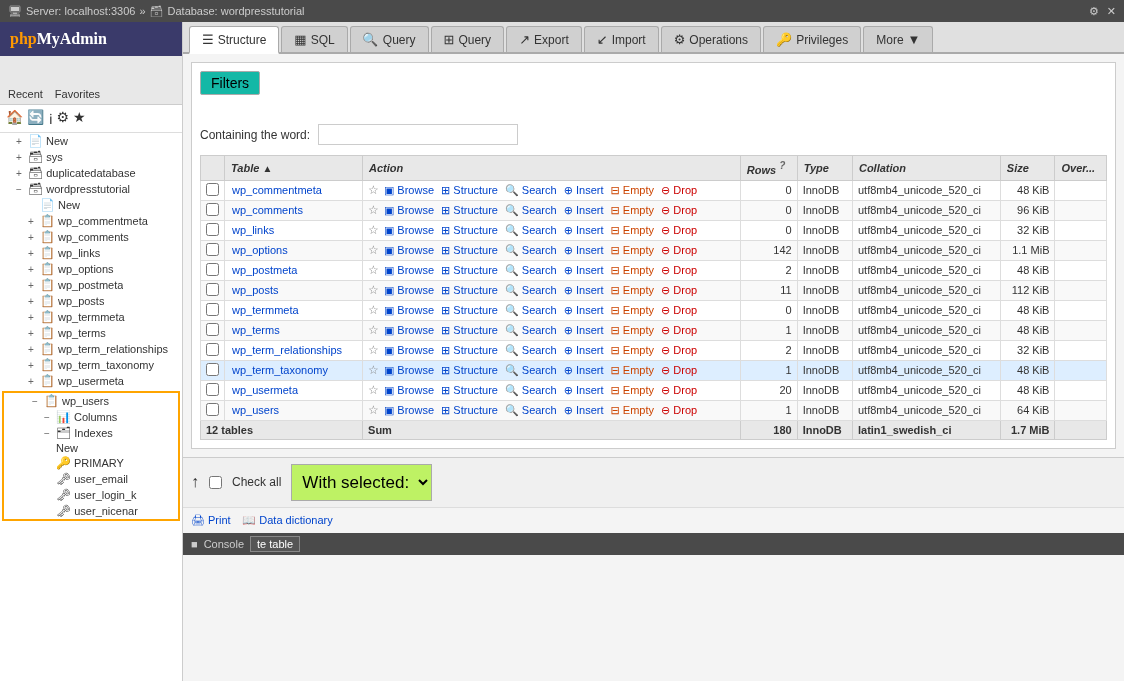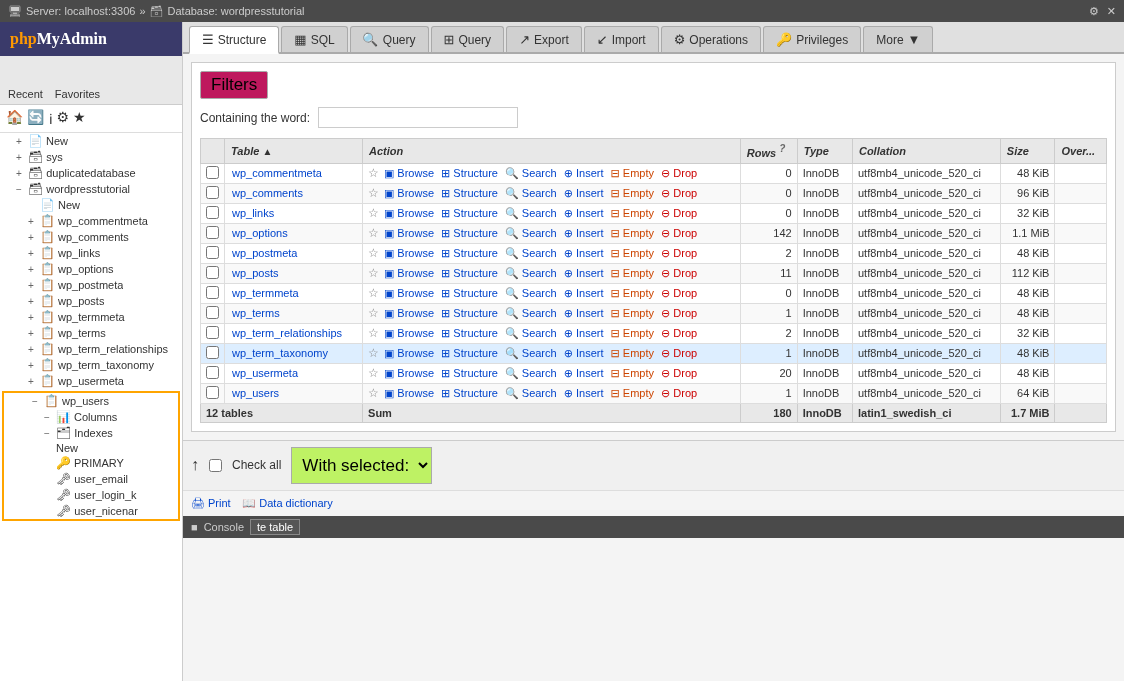--- a/index.html
+++ b/index.html
@@ -113,33 +113,34 @@
       margin: 8px;
       border: 1px solid #ccc;
       padding: 8px;
     }
 
     
     .filters-box {
       margin-bottom: 10px;
     }
     .filters-btn {
-      background: #be185d;
+      background: #14b8a6;
       border: 1px solid #aaa;
       padding: 3px 10px;
       cursor: pointer;
-      font-size: 17px;
+      font-size: 14px;
       border-radius: 2px;
       margin-bottom: 8px;
     }
     .filter-row {
       display: flex;
       align-items: center;
       gap: 8px;
       font-size: 12px;
+      margin-top: 21px;
     }
     .filter-row input {
       border: 1px solid #ccc;
       padding: 2px 4px;
       width: 200px;
     }
 
     
     .db-table {
       width: 100%;

